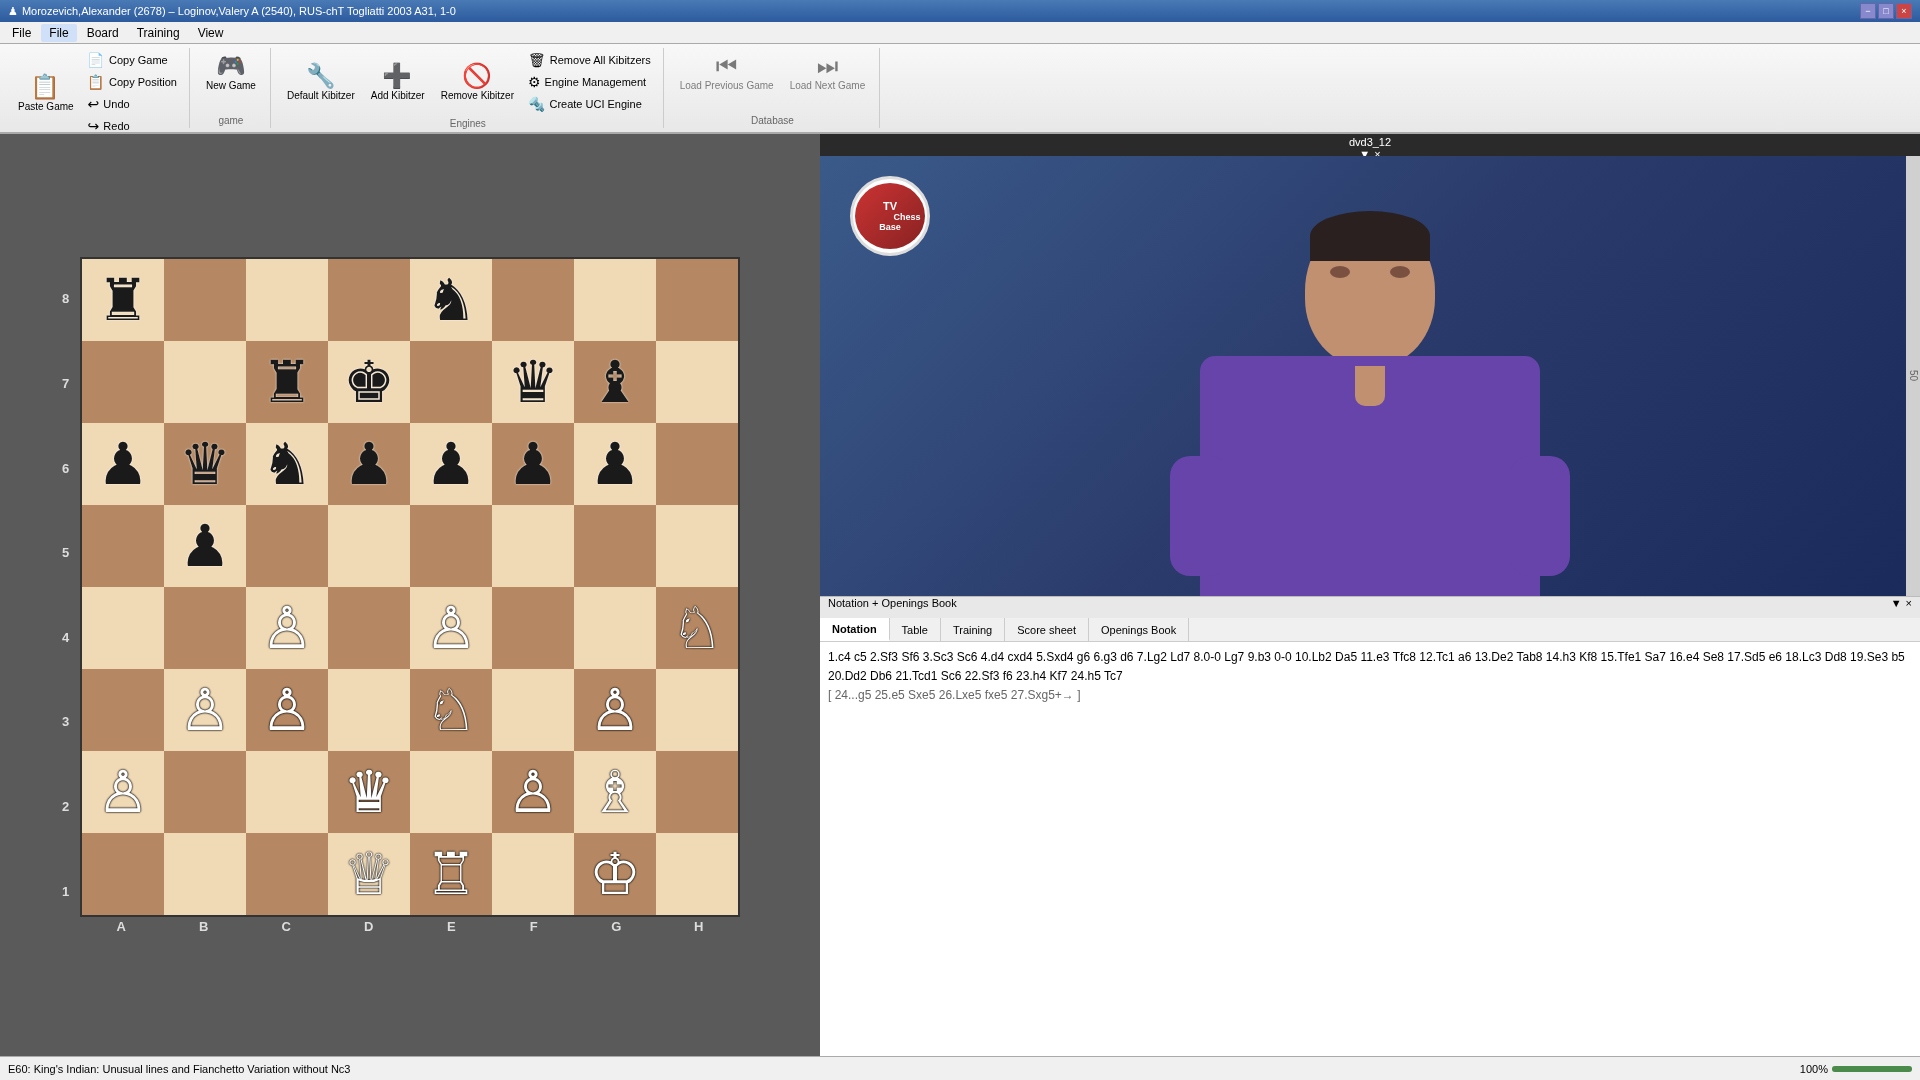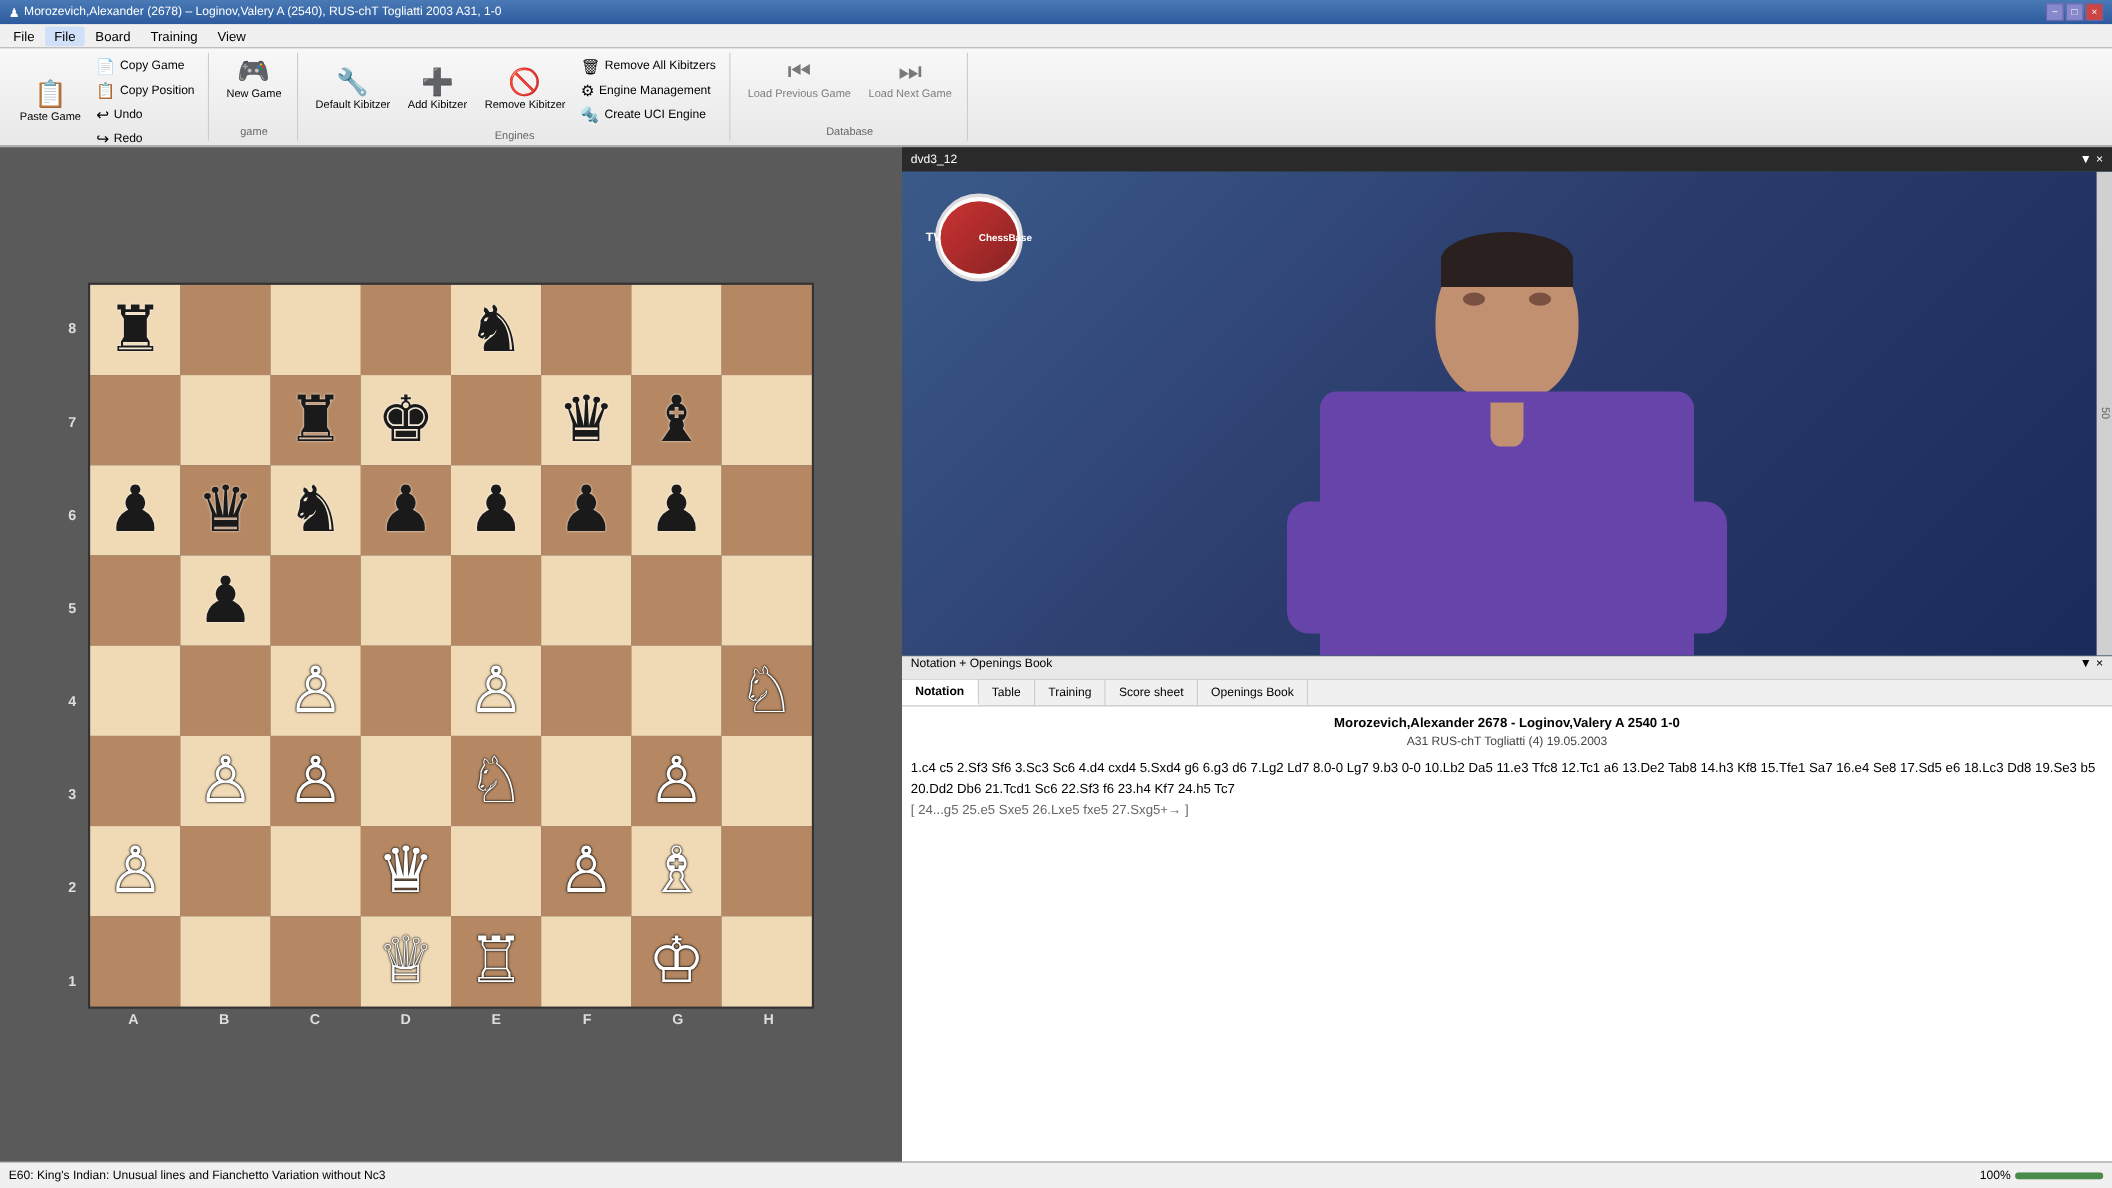--- a/index.html
+++ b/index.html
@@ -195,20 +195,21 @@
     
     #video-header {
       background: #2a2a2a;
       color: white;
       padding: 2px 8px;
       font-size: 11px;
       display: flex;
       justify-content: space-between;
       align-items: center;
       height: 22px;
+      flex-direction: column;
     }
     
     #video-area {
       position: relative;
       background: #2c4a6e;
       flex: 0 0 440px;
       overflow: hidden;
     }
     
     #video-placeholder {
@@ -233,21 +234,21 @@
       align-items: center;
       justify-content: center;
       border: 3px solid #ddd;
     }
     .tv-logo-inner {
       width: 70px;
       height: 66px;
       border-radius: 50%;
       background: linear-gradient(135deg, #cc3333, #882222);
       display: flex;
-      flex-direction: row;
+      flex-direction: column;
       align-items: center;
       justify-content: center;
       color: white;
       font-size: 9px;
       font-weight: bold;
     }
     
     #video-controls {
       background: #1a1a1a;
       height: 32px;
@@ -714,35 +715,20 @@
 
     <div id="tabs-bar">
       <div class="tab active">Notation</div>
       <div class="tab">Table</div>
       <div class="tab">Training</div>
       <div class="tab">Score sheet</div>
       <div class="tab">Openings Book</div>
     </div>
 
     <div id="notation-area">
-      <div class="game-header">
-        <div class="players">
-          <span>Morozevich,Alexander</span>
-          <span> 2678</span>
-          - 
-          <span>Loginov,Valery A</span>
-          <span> 2540 </span>
-          <span>1-0</span>
-        </div>
-        <div class="event">
-          <span>A31</span>
-          <span>RUS-chT Togliatti (4)</span>
-          <span>19.05.2003</span>
-        </div>
-      </div>
       <div class="notation-text">
         <span>1.c4 c5 2.Sf3 Sf6 3.Sc3 Sc6 4.d4 cxd4 5.Sxd4 g6 6.g3 d6 7.Lg2 Ld7 8.0-0 Lg7 9.b3 0-0 10.Lb2 Da5 11.e3 Tfc8 12.Tc1 a6 13.De2 Tab8 14.h3 Kf8 15.Tfe1 Sa7 16.e4 Se8 17.Sd5 e6 18.Lc3 Dd8 19.Se3 b5 20.Dd2 Db6 21.Tcd1 Sc6 22.Sf3 f6 23.h4 Kf7 24.h5 Tc7</span>
         <br>
         <span class="variation">[ 24...g5 25.e5 Sxe5 26.Lxe5 fxe5 27.Sxg5+→ ]</span>
         <br>
       </div>
     </div>
   </div>
 </div>
 

